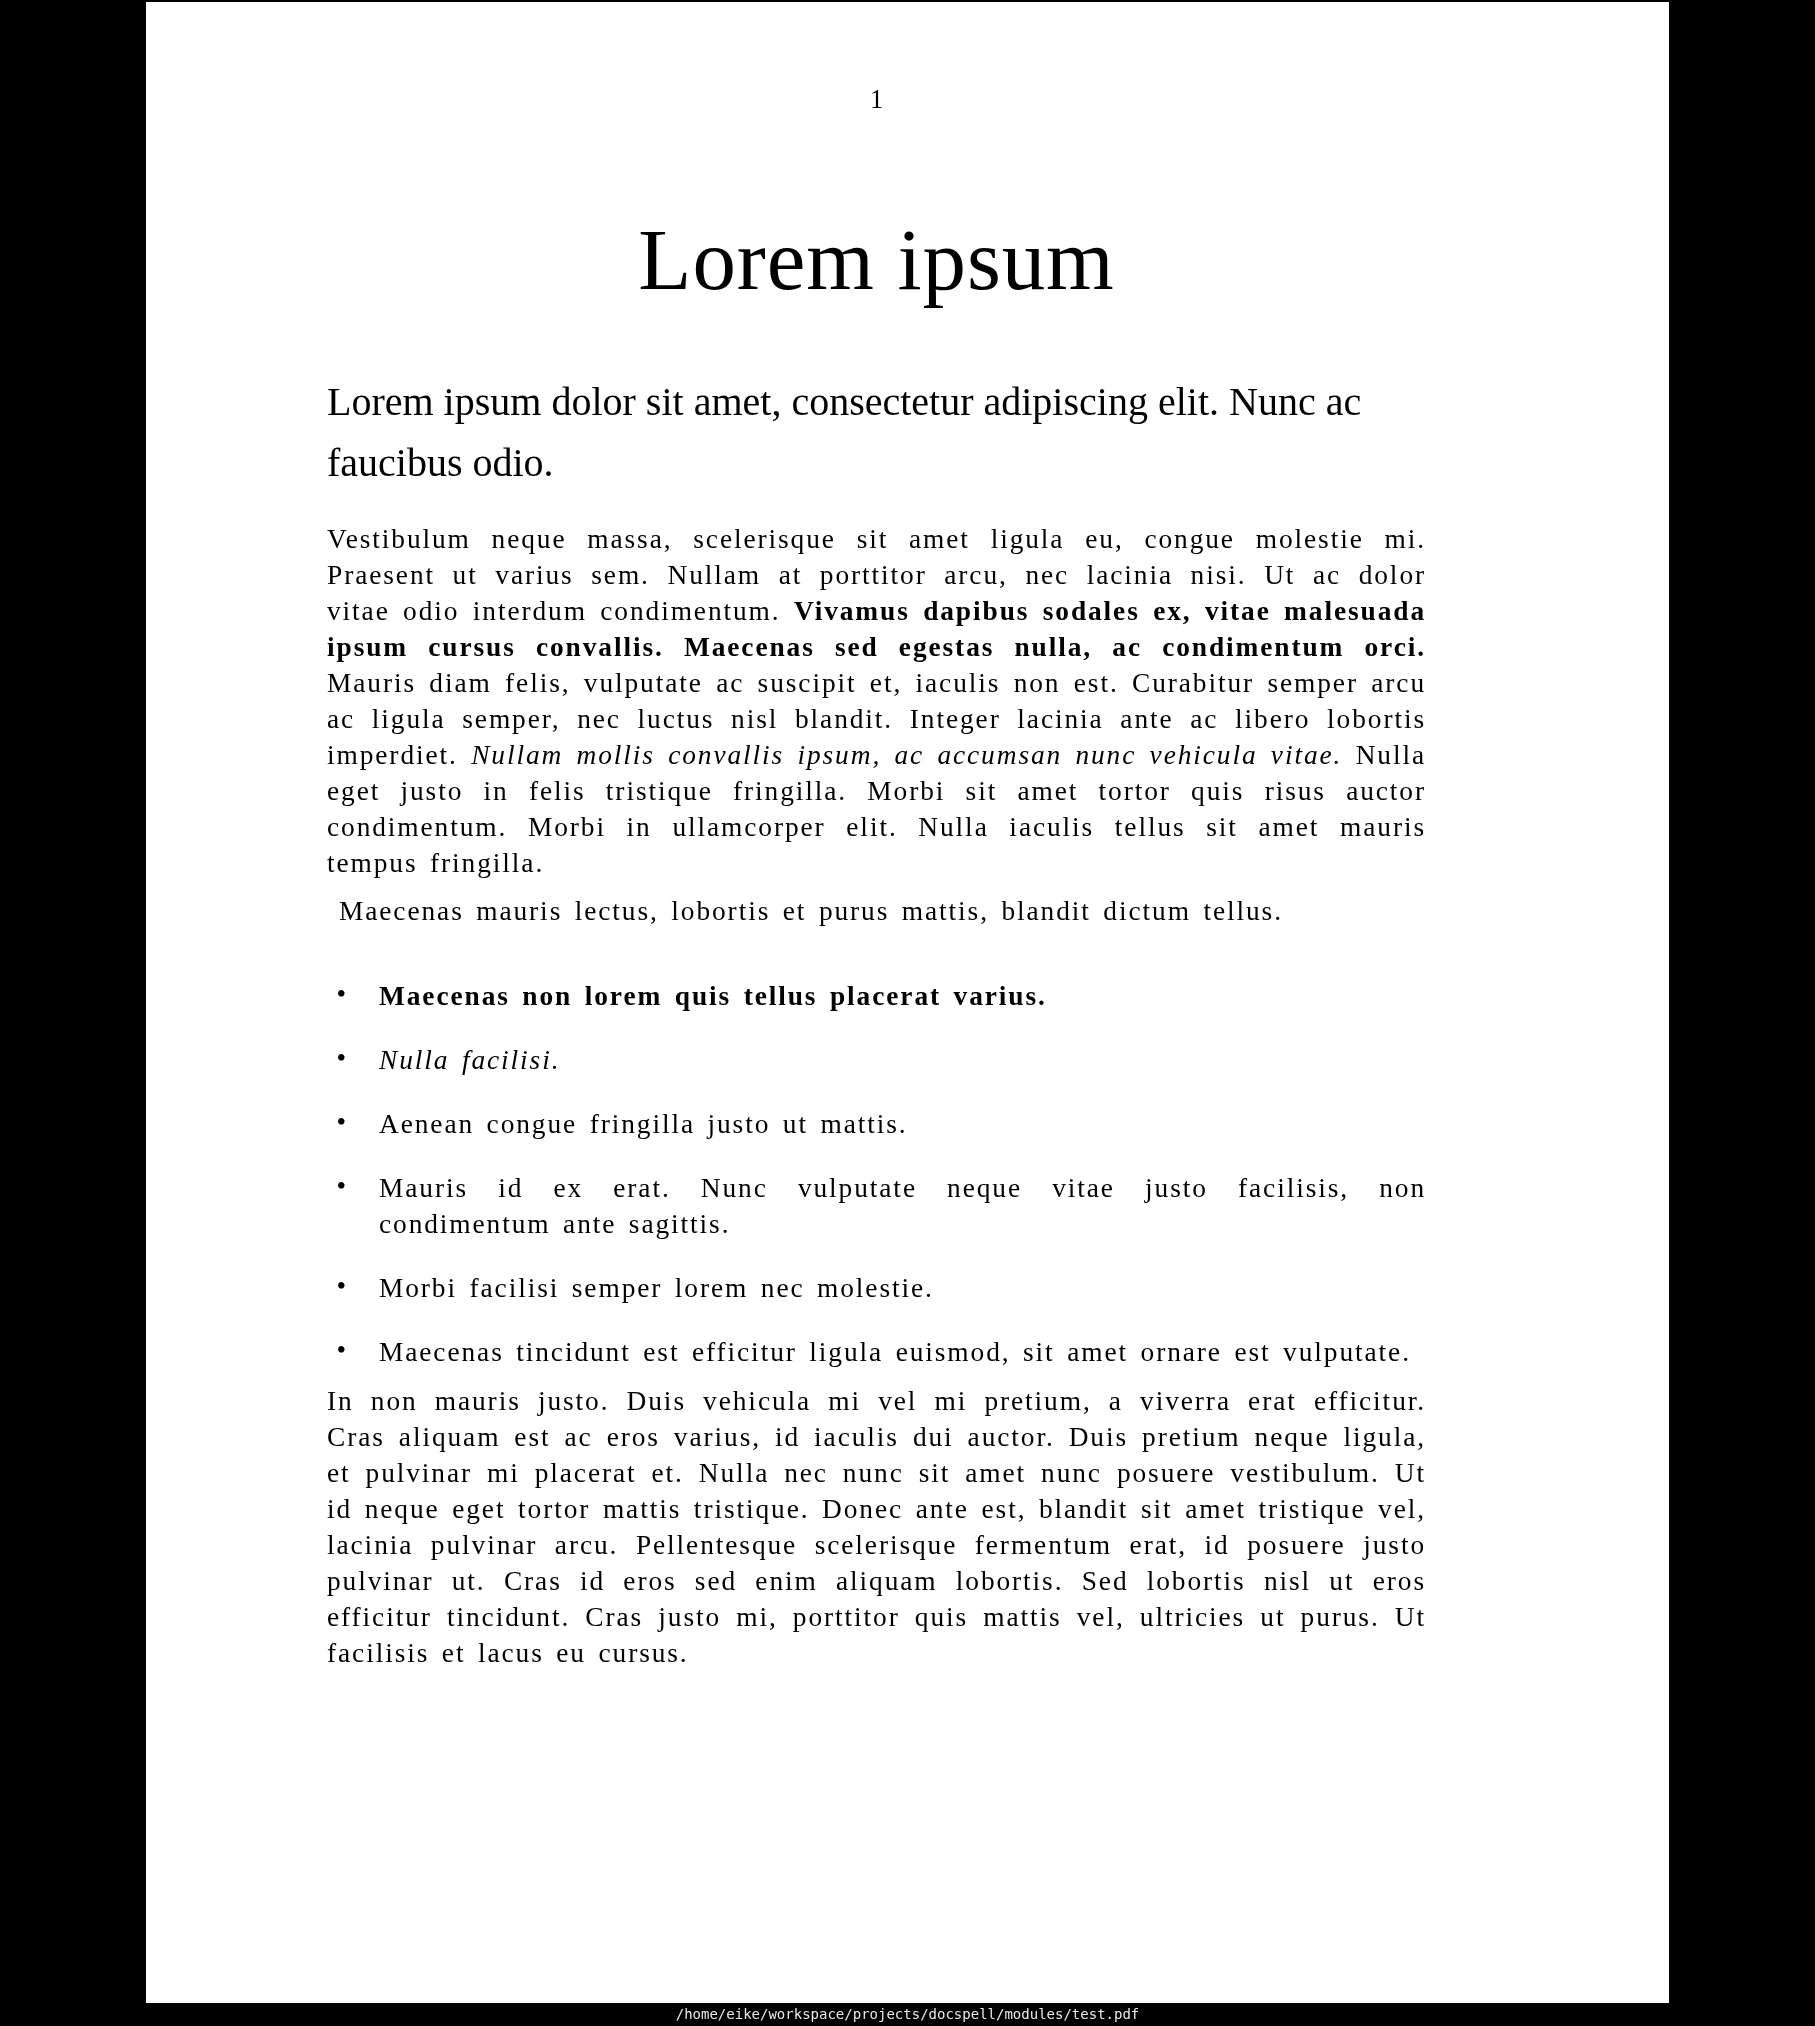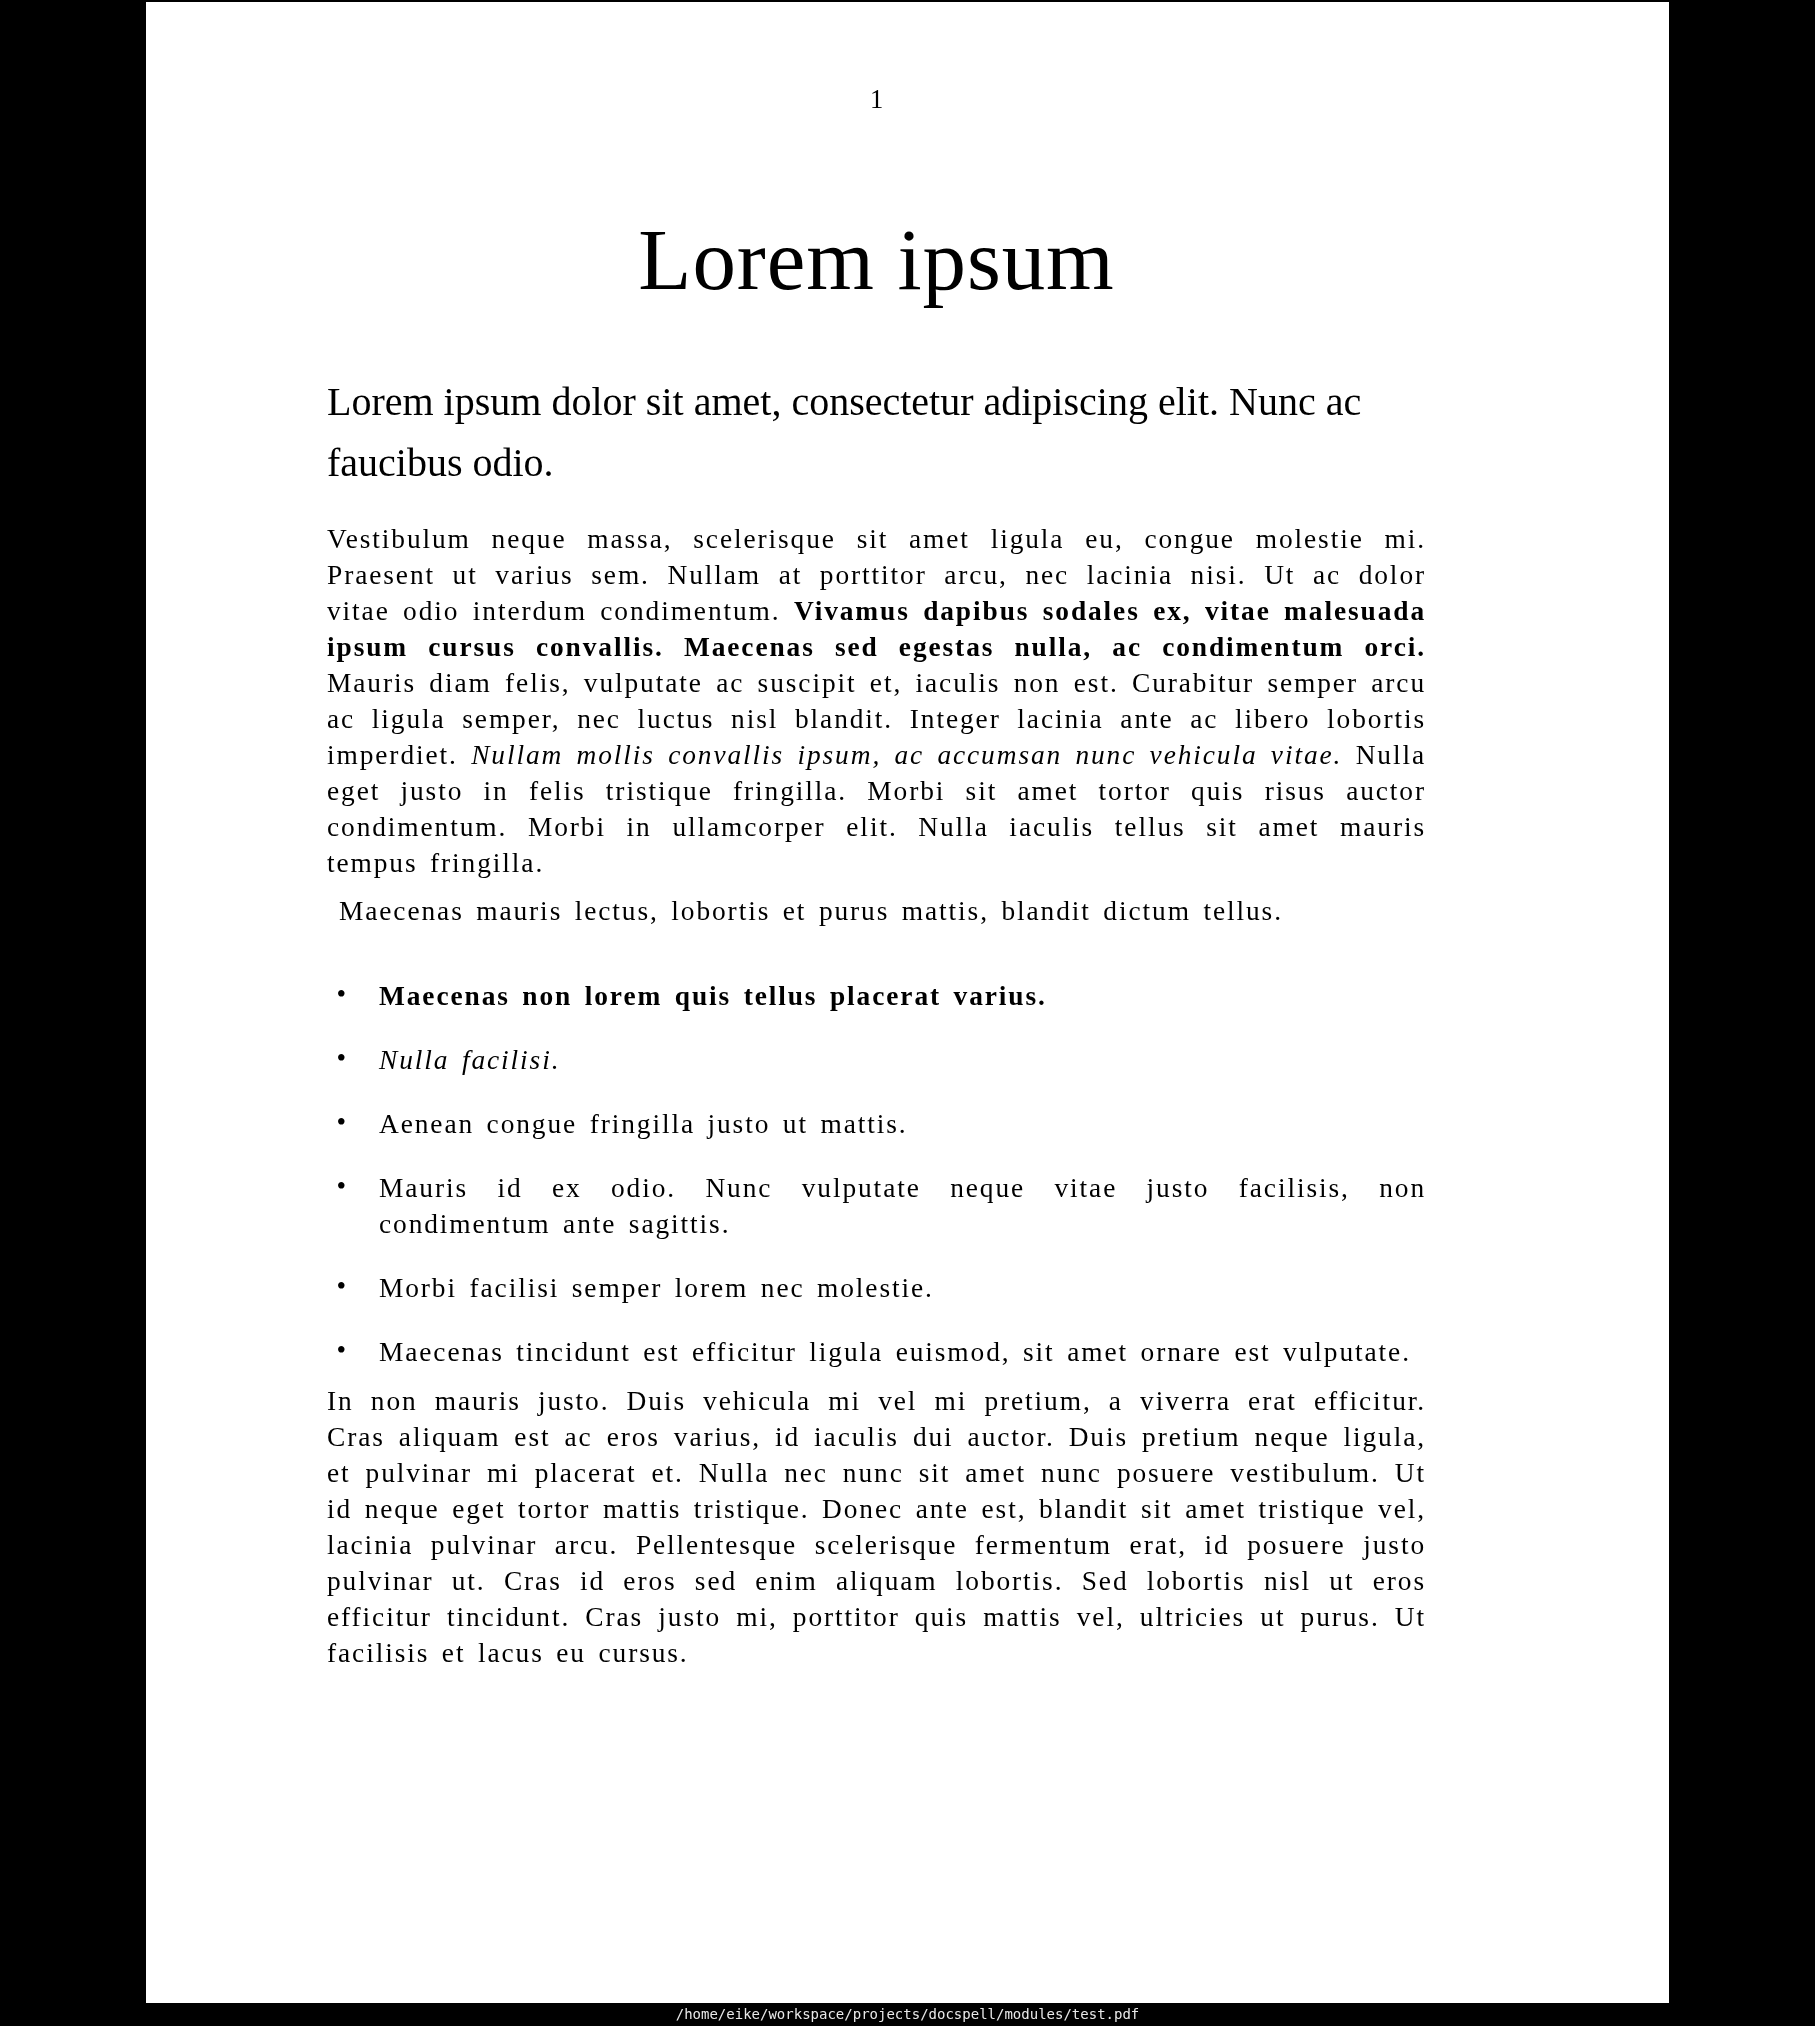--- a/index.html
+++ b/index.html
@@ -138,21 +138,21 @@
           <li>
             <span class="bullet">•</span>
             <span class="li-text" data-style="italic">Nulla facilisi.</span>
           </li>
           <li>
             <span class="bullet">•</span>
             <span class="li-text" data-style="regular">Aenean congue fringilla justo ut mattis.</span>
           </li>
           <li>
             <span class="bullet">•</span>
-            <span class="li-text" data-style="regular">Mauris id ex odio. Nunc vulputate neque vitae justo facilisis, non condimentum ante sagittis.</span>
+            <span class="li-text" data-style="regular">Mauris id ex erat. Nunc vulputate neque vitae justo facilisis, non condimentum ante sagittis.</span>
           </li>
           <li>
             <span class="bullet">•</span>
             <span class="li-text" data-style="regular">Morbi facilisi semper lorem nec molestie.</span>
           </li>
           <li>
             <span class="bullet">•</span>
             <span class="li-text" data-style="regular">Maecenas tincidunt est efficitur ligula euismod, sit amet ornare est vulputate.</span>
           </li>
         </ul>

